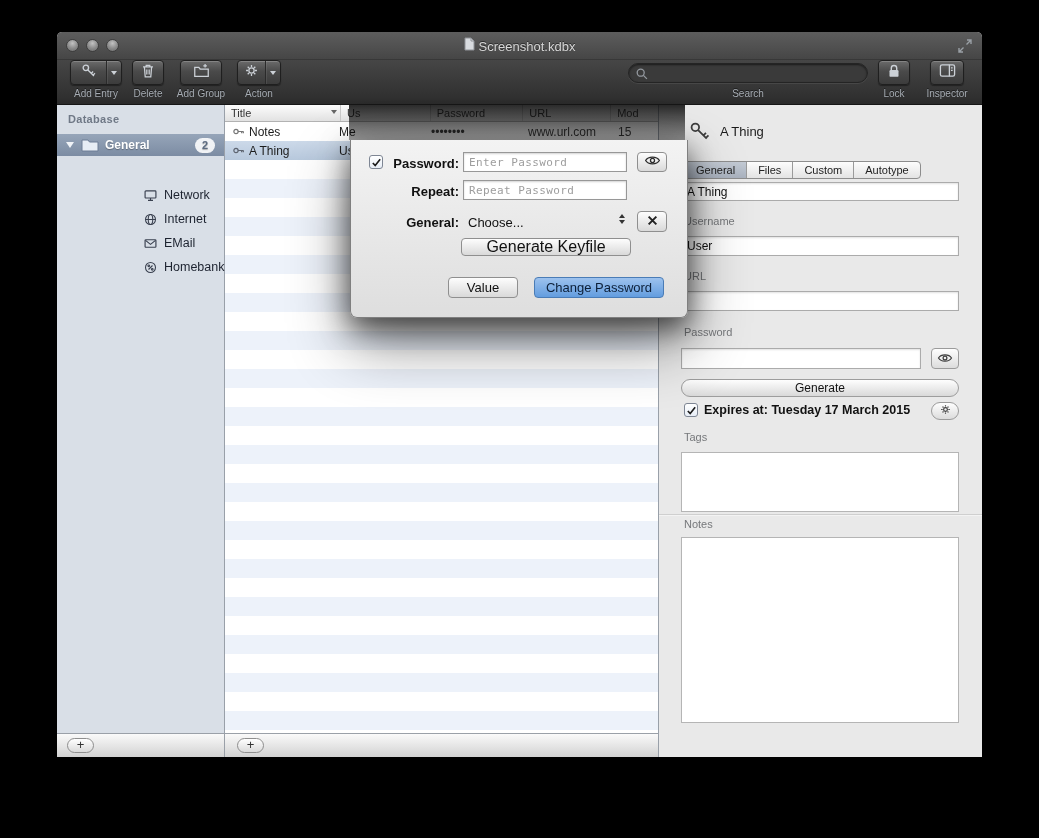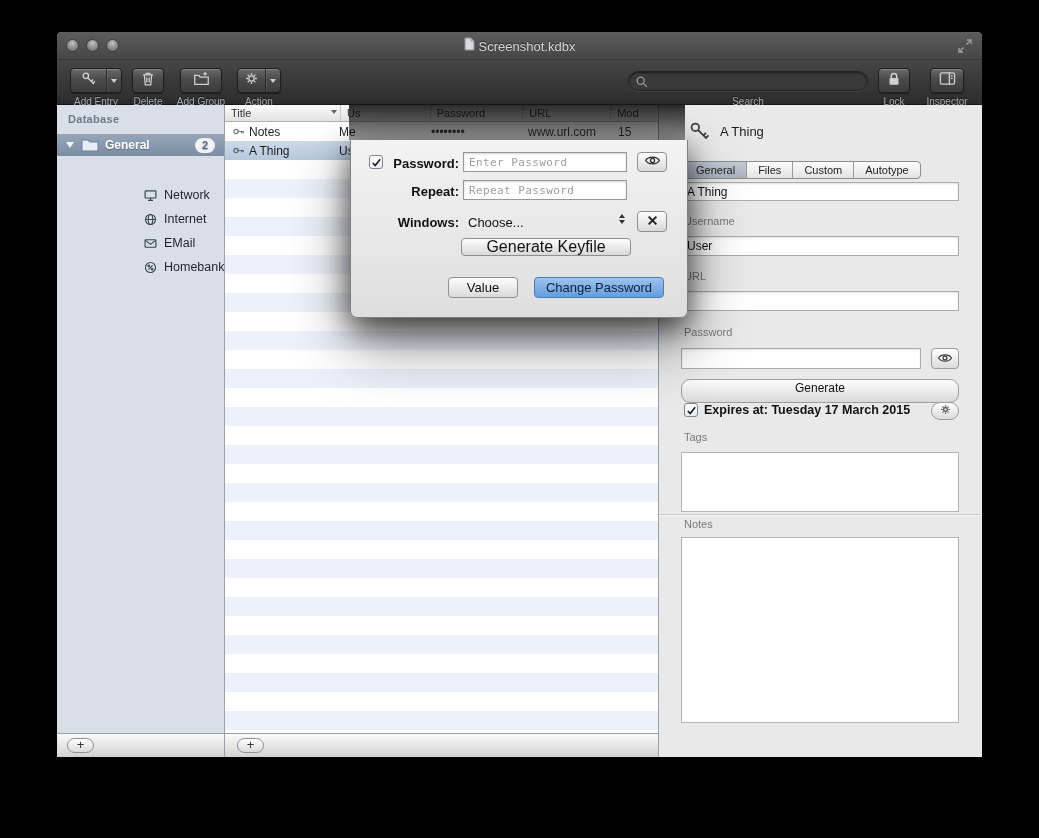--- a/index.html
+++ b/index.html
@@ -18,21 +18,21 @@
            background:radial-gradient(circle at 50% 30%, #c2c2c2, #8a8a8a 55%, #6a6a6a); }
   .light.l1{ left:9px; } .light.l2{ left:29px; } .light.l3{ left:49px; }
   .titlewrap { position:absolute; left:0; right:0; top:0; height:28px; display:flex;
                align-items:center; justify-content:center; gap:4px; }
   .wintitle { font-size:13px; color:#d6d6d6; text-shadow:0 -1px 0 rgba(0,0,0,.5); }
   .fsbtn { position:absolute; right:8px; top:6px; width:18px; height:16px; }
 
   .toolbar { position:absolute; left:0; top:28px; width:100%; height:45px;
              background:linear-gradient(#464646,#303030 85%,#2a2a2a);
              border-bottom:1px solid #161616; }
-  .tbitem { position:absolute; top:8px; height:40px; text-align:center; }
+  .tbitem { position:absolute; top:0; height:40px; text-align:center; }
   .tbcap { position:absolute; bottom:1px; left:0; right:0; font-size:10px; color:#a5abb2;
            text-shadow:0 -1px 0 rgba(0,0,0,.55); white-space:nowrap; }
   .tbbtn { display:inline-flex; align-items:center; justify-content:center; height:25px;
            border:1px solid #1f1f1f; border-radius:4px;
            background:linear-gradient(#6b6b6b,#4a4a4a 45%,#3c3c3c);
            box-shadow:inset 0 1px 0 rgba(255,255,255,.18), 0 1px 1px rgba(0,0,0,.4); }
   .tbseg { display:flex; align-items:center; justify-content:center; height:100%; }
   .tbseg + .tbseg { border-left:1px solid #2a2a2a; box-shadow:inset 1px 0 0 rgba(255,255,255,.08); }
   .chev { width:0; height:0; border-left:3.5px solid transparent; border-right:3.5px solid transparent;
           border-top:4px solid #ccd1d7; }
@@ -90,21 +90,21 @@
   .tab { padding:2px 11px 0; border-right:1px solid #9a9a9a; }
   .tab:last-child { border-right:none; }
   .tab.active { background:linear-gradient(#c3cad4,#aab2bf); }
   .ifield { position:absolute; left:22px; width:278px; height:20px; background:#fff;
             border:1px solid #ababab; font-size:12px; color:#111; padding:0 5px; outline:none;
             box-shadow:inset 0 1px 2px rgba(0,0,0,.12); }
   .ilabel { position:absolute; left:25px; font-size:11px; color:#76787b; }
   .smallbtn { position:absolute; display:flex; align-items:center; justify-content:center;
               background:linear-gradient(#fefefe,#dcdcdc); border:1px solid #9b9b9b; border-radius:4px; }
   .capsule { border-radius:9px !important; }
-  .genbtn { position:absolute; left:22px; top:274px; width:278px; height:24px; border-radius:9px;
+  .genbtn { position:absolute; left:22px; top:274px; width:278px; height:18px; border-radius:9px;
             background:linear-gradient(#fefefe,#d9d9d9); border:1px solid #9d9d9d;
             font-size:12px; color:#111; text-align:center; line-height:16px; }
   .expires { position:absolute; left:25px; top:298px; display:flex; align-items:center; gap:6px; }
   .expires .txt { font-size:12.5px; font-weight:600; color:#121212; white-space:nowrap; }
   .checkbox { width:14px; height:14px; border:1px solid #7e8档; border:1px solid #7e8694; border-radius:3px;
               background:linear-gradient(#ffffff,#e7edf6); display:flex; align-items:center; justify-content:center; }
   .bigbox { position:absolute; left:22px; width:278px; background:#fff; border:1px solid #b5b5b5;
             font-size:12px; padding:4px; outline:none; resize:none; }
   .insp-div { position:absolute; left:0; top:409px; width:100%; height:1px; background:#cfcfcf;
               box-shadow:0 1px 0 #f3f3f3; }
@@ -447,21 +447,21 @@
           <svg width="17" height="13" viewBox="0 0 16 12" stroke="#2e2e2e" stroke-width="1.2" fill="none">
             <path d="M1.5 6C4 1.8 12 1.8 14.5 6 12 10.2 4 10.2 1.5 6z"></path>
               <circle cx="8" cy="6" r="1.9"></circle>
           </svg>
         </span>
       </span>
 
       <span class="slabel" style="top:44px;">Repeat:</span>
       <input class="sinput" style="top: 40px;" type="text" placeholder="Repeat Password">
 
-      <span class="slabel" style="top:75px;">Windows:</span>
+      <span class="slabel" style="top:75px;">General:</span>
       <div class="popup">
         <span style="margin-left:5px;">Choose...</span>
         <span class="stepper">
           <i class="up"></i>
             <i class="dn"></i>
         </span>
       </div>
       <span class="sbtn" style="left:286px;top:71px;width:30px;height:21px;font-weight:bold;">
         <span>
           <svg width="11" height="11" viewBox="0 0 10 10" stroke="#222" stroke-width="1.8" fill="none">

